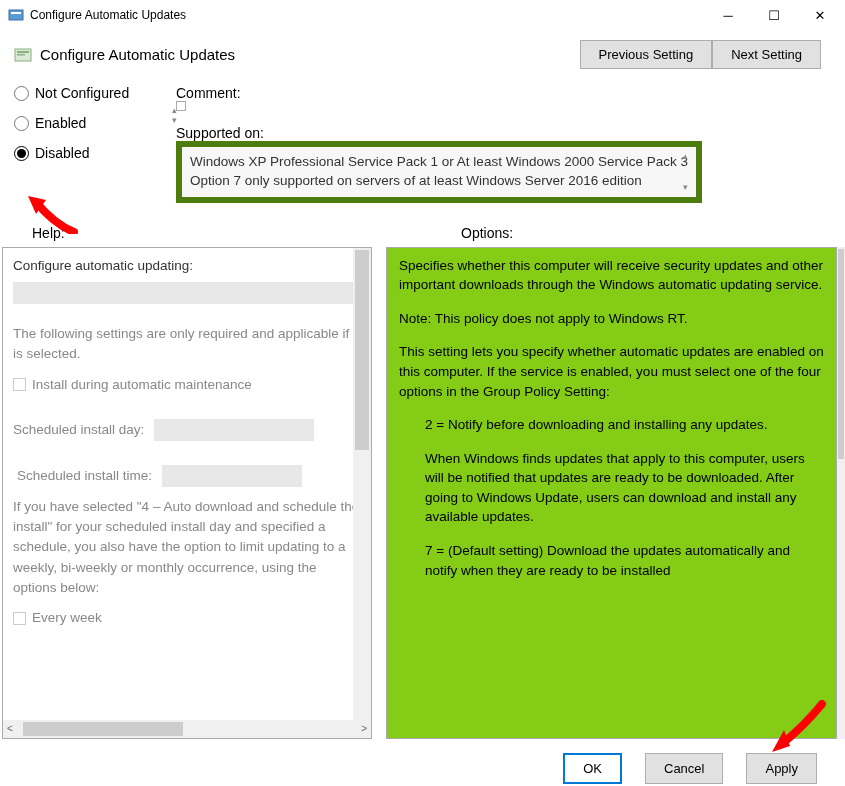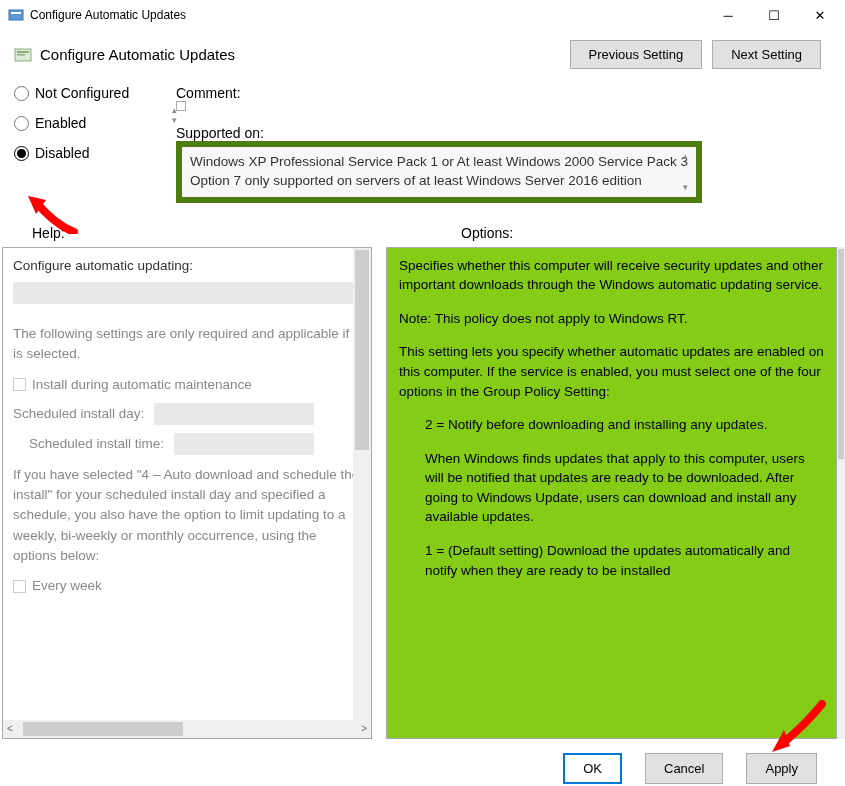--- a/index.html
+++ b/index.html
@@ -7,21 +7,21 @@
 
 .titlebar { height: 30px; display: flex; align-items: center; padding: 0 2px; }
 .titlebar .app-icon { width: 16px; height: 16px; margin: 0 6px; }
 .titlebar .title { flex: 1; font-size: 12px; }
 .titlebar .win-controls { display: flex; }
 .titlebar .win-btn { width: 46px; height: 30px; display: flex; align-items: center; justify-content: center; font-size: 13px; font-family: sans-serif; }
 
 .header-row { display: flex; align-items: center; padding: 10px 14px 8px 14px; }
 .header-row .setting-icon { width: 18px; height: 18px; margin-right: 8px; }
 .header-row .setting-title { flex: 1; font-size: 15px; }
-.nav-btns { display: flex; gap: 10px; margin-right: 10px; }
+.nav-btns { display: flex; gap: 0; margin-right: 10px; }
 .btn { background: #e1e1e1; border: 1px solid #adadad; padding: 6px 18px; font-size: 13px; font-family: inherit; cursor: pointer; }
 .btn.primary { border: 2px solid #0078d7; background: #fff; }
 
 .config-area { display: flex; padding: 4px 14px 6px 14px; gap: 12px; }
 .radio-col { width: 150px; padding-top: 4px; }
 .radio-row { display: flex; align-items: center; margin-bottom: 14px; cursor: pointer; }
 .radio-row input { margin-right: 6px; width: 15px; height: 15px; accent-color: #000; }
 .radio-row label { font-size: 14px; }
 
 .right-col { flex: 1; }
@@ -139,25 +139,25 @@
 <div class="panels-row">
   <div class="options-panel">
     <div class="options-inner">
       <div class="heading">Configure automatic updating:</div>
       <div class="dis-input wide"></div>
       <div class="para">The following settings are only required and applicable if 4 is selected.</div>
       <div class="chk-row">
         <span class="chk"></span>
         <span>Install during automatic maintenance</span>
       </div>
-      <div style="margin:8px 0;">
+      <div style="margin:24px 0;">
         <span>Scheduled install day:</span>
         <span class="dis-input"></span>
       </div>
-      <div style="margin:8px 16px;">
+      <div style="margin:8px 4px;">
         <span>Scheduled install time:</span>
         <span class="dis-input" style="width:140px"></span>
       </div>
       <div class="para">If you have selected "4 – Auto download and schedule the install" for your scheduled install day and specified a schedule, you also have the option to limit updating to a weekly, bi-weekly or monthly occurrence, using the options below:</div>
       <div class="chk-row">
         <span class="chk"></span>
         <span>Every week</span>
       </div>
     </div>
     <div class="opt-vscroll">
@@ -169,21 +169,21 @@
         <span>&gt;</span>
       </div>
   </div>
 
   <div class="help-panel">
     <p>Specifies whether this computer will receive security updates and other important downloads through the Windows automatic updating service.</p>
     <p>Note: This policy does not apply to Windows RT.</p>
     <p>This setting lets you specify whether automatic updates are enabled on this computer. If the service is enabled, you must select one of the four options in the Group Policy Setting:</p>
     <p class="indent">2 = Notify before downloading and installing any updates.</p>
     <p class="indent">When Windows finds updates that apply to this computer, users will be notified that updates are ready to be downloaded. After going to Windows Update, users can download and install any available updates.</p>
-    <p class="indent">1 = (Default setting) Download the updates automatically and notify when they are ready to be installed</p>
+    <p class="indent">7 = (Default setting) Download the updates automatically and notify when they are ready to be installed</p>
   </div>
 
   <div class="main-vscroll">
       <div class="thumb"></div>
     </div>
 </div>
 
 <div class="footer">
   <button class="btn primary">OK</button>
   <button class="btn">Cancel</button>

